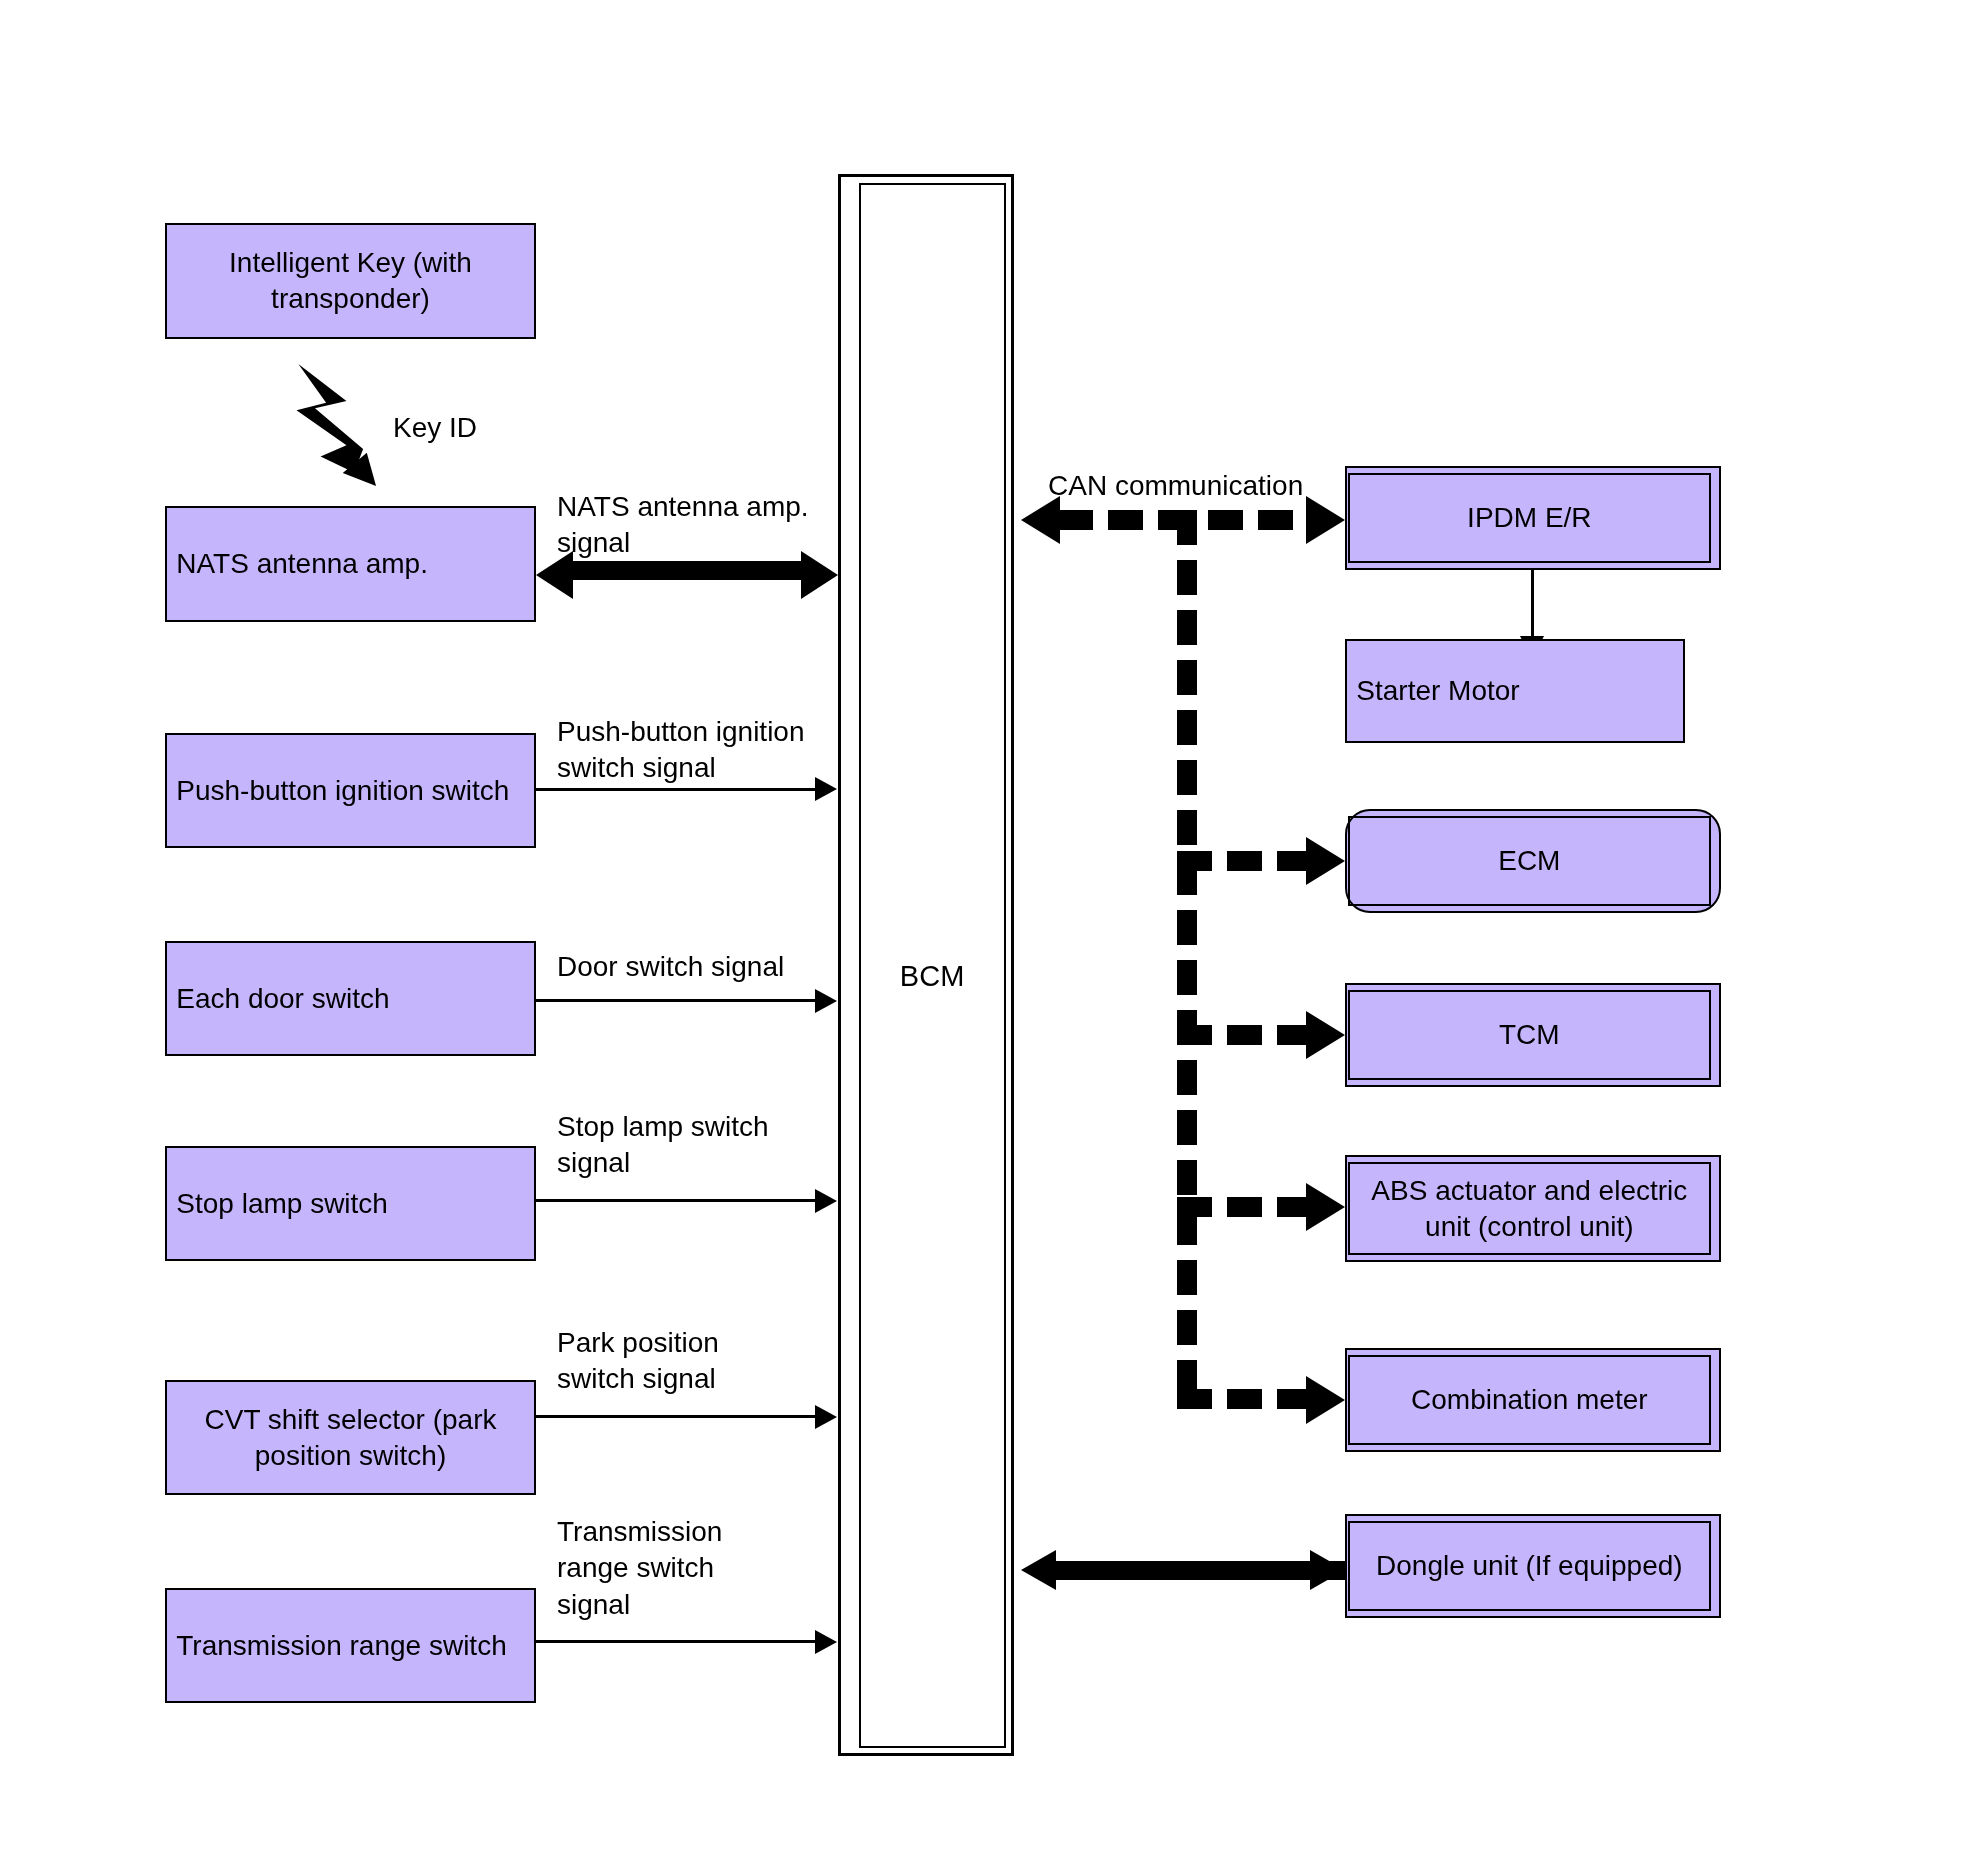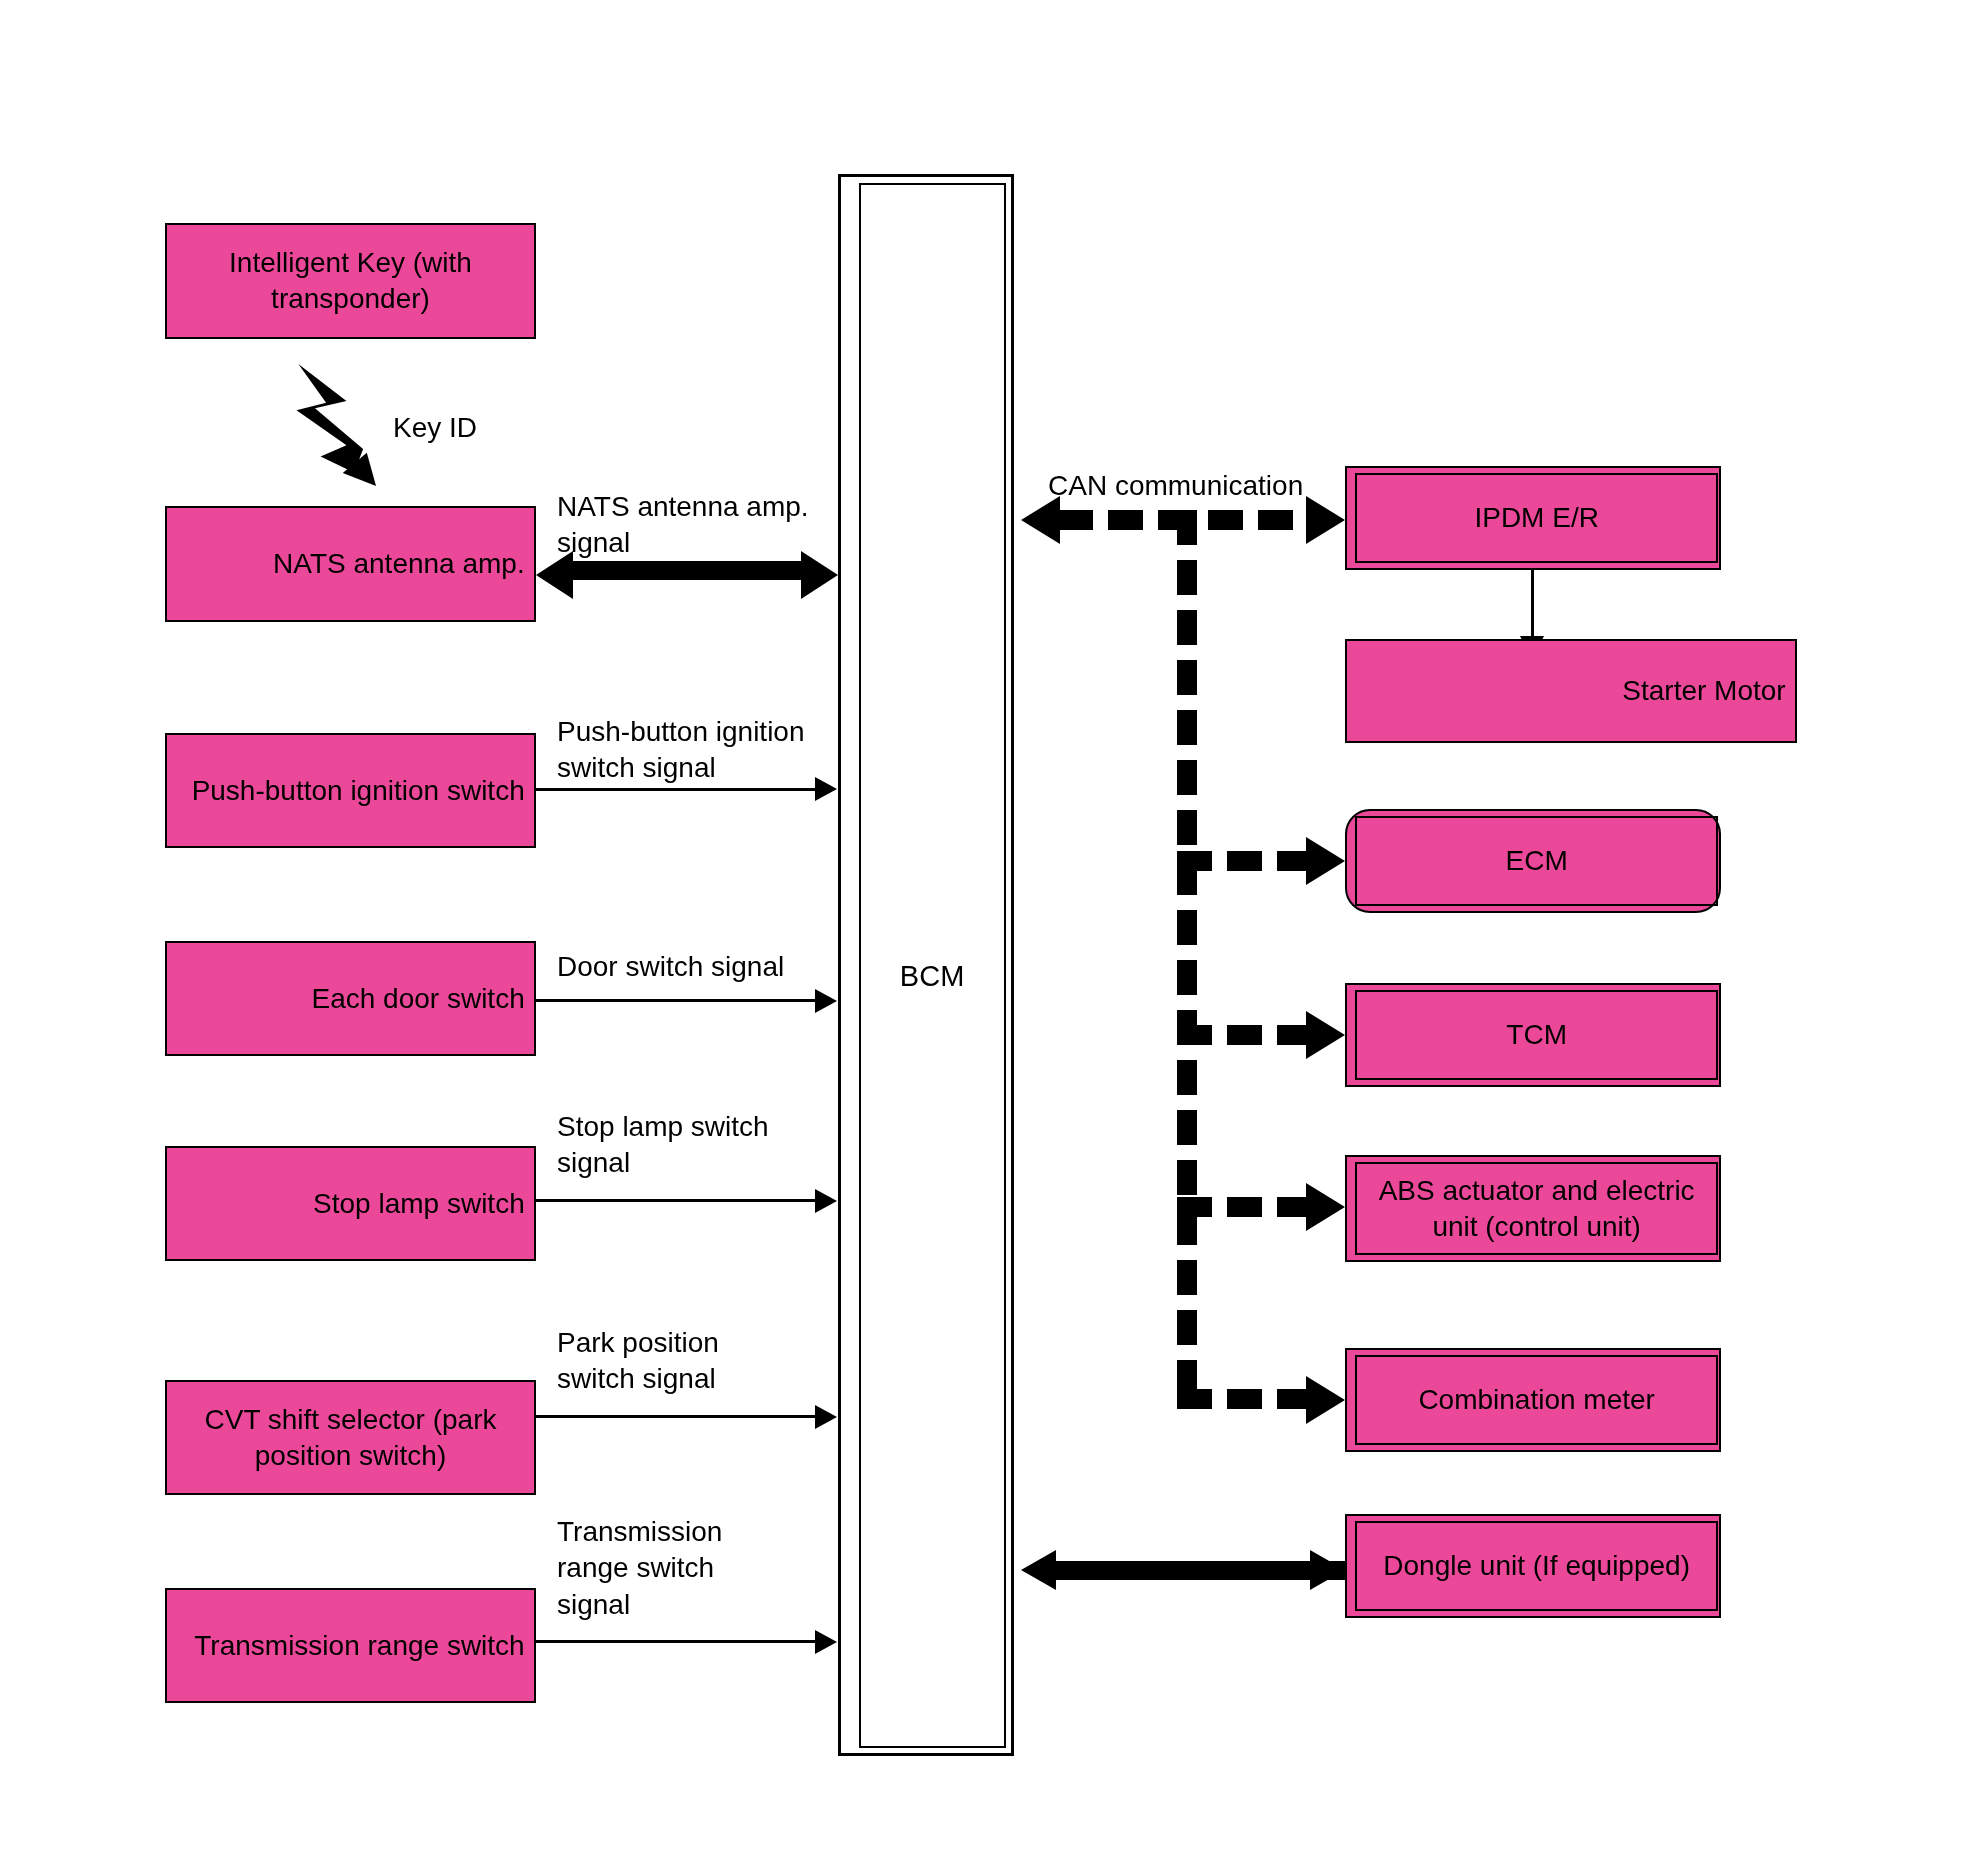--- a/index.html
+++ b/index.html
@@ -17,24 +17,24 @@
     height: 1872px;
     background: #ffffff;
     overflow: hidden;
   }
 
   
   .box {
     position: absolute;
     box-sizing: border-box;
     border: 2.8px solid #000;
-    background: #ec4899;
+    background: #c4b5fd;
     display: flex;
     align-items: center;
-    justify-content: flex-end;
+    justify-content: flex-start;
     text-align: center;
     font-size: 28px;
     line-height: 1.28;
     padding: 3.7px 9.3px;
   }
   
   .box.dbl {
     border: 2.8px solid #000;
     padding: 0;
   }
@@ -313,21 +313,21 @@
 
   <div class="box dbl" id="n-ipdm" style="left:1345px; top:466px; width:376px; height:104px;">
     <div class="inner">
       <span>IPDM E/R</span>
     </div>
   </div>
 
   <div class="thin-vline" style="left:1531px; top:570px; height:70px;"></div>
   <div class="thin-arrow-d" style="left:1520px; top:636px;"></div>
 
-  <div class="box" id="n-starter" style="left:1345px; top:639px; width:452px; height:104px;">
+  <div class="box" id="n-starter" style="left:1345px; top:639px; width:340px; height:104px;">
     <span>Starter Motor</span>
   </div>
 
   <div class="box dbl" id="n-ecm" style="left:1345px; top:809px; width:376px; height:104px;border-radius:25px;">
     <div class="inner">
       <span>ECM</span>
     </div>
   </div>
 
   <div class="box dbl" id="n-tcm" style="left:1345px; top:983px; width:376px; height:104px;">

